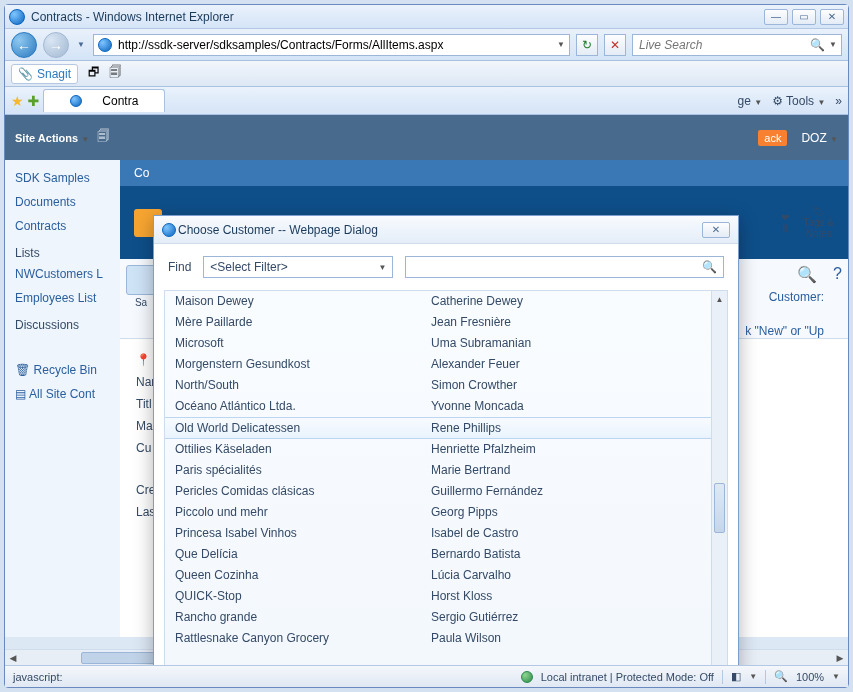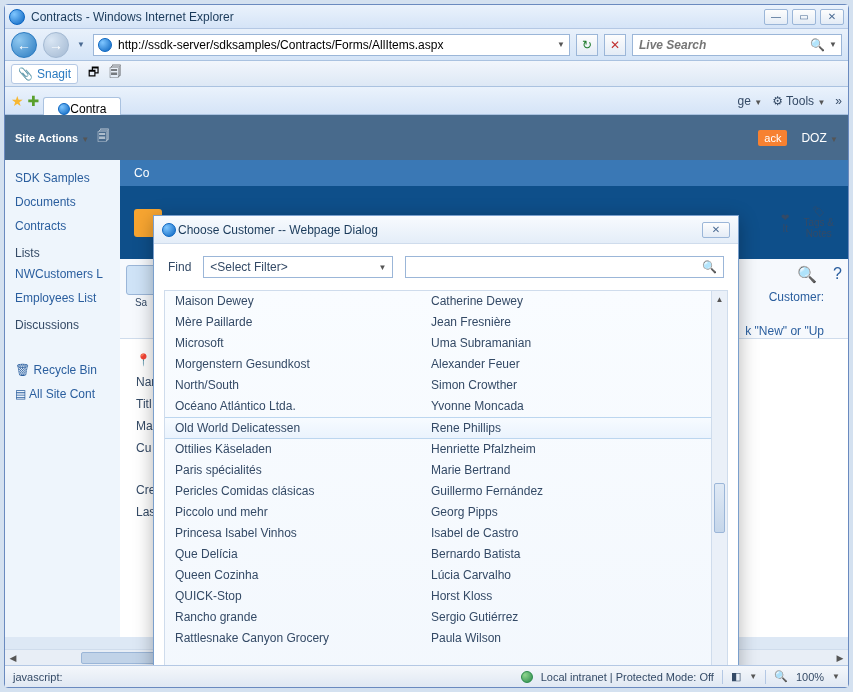--- a/index.html
+++ b/index.html
@@ -94,21 +94,21 @@
     display:flex;align-items:center;justify-content:center;
     color:#2a7ac0;font-size:12px;
   }
   .search-box {
     width: 210px; height: 22px;
     border: 1px solid #9bb6d8;
     background: #fff;
     display:flex;align-items:center;padding:0 4px;gap:4px;
   }
   .search-box input {
-    flex:1;border:none;font-size:12px;font-style:italic;color:#888;outline:none;font-family:inherit;font-weight:bold;
+    flex:1;border:none;font-size:12px;font-style:italic;color:#888;outline:none;font-family:inherit;
   }
   .mag { color:#2a7ac0; }
 
   
   .toolbar-snagit {
     height: 26px;
     background: linear-gradient(#f2f6fc,#dde8f5);
     border-bottom:1px solid #aac2e0;
     display:flex;align-items:center;padding:0 6px;gap:10px;
   }
@@ -122,23 +122,23 @@
   .toolbar-tabs {
     height: 28px;
     background: linear-gradient(#eaf2fc,#d5e4f7);
     border-bottom:1px solid #aac2e0;
     display:flex;align-items:center;padding:0 6px;gap:4px;
   }
   .star { color:#f7b731; font-size:14px; }
   .star-plus { color:#5aa02c; font-size:14px; }
   .browser-tab {
     border:1px solid #aac2e0;border-bottom:none;
-    background:#fff;padding:4px 14px;border-radius:3px 3px 0 0;
-    display:flex;align-items:center;gap:0;
-    position:relative;top:8px;
+    background:#fff;padding:4px 26px;border-radius:3px 3px 0 0;
+    display:flex;align-items:center;gap:20px;
+    position:relative;top:0;
   }
   .tools-right {
     margin-left:auto;display:flex;align-items:center;gap:10px;color:#344a66;
   }
   .caret { font-size:8px; color:#555; }
 
   
   .content {
     flex:1;position:relative;overflow:hidden;background:#dde8f5;
   }

